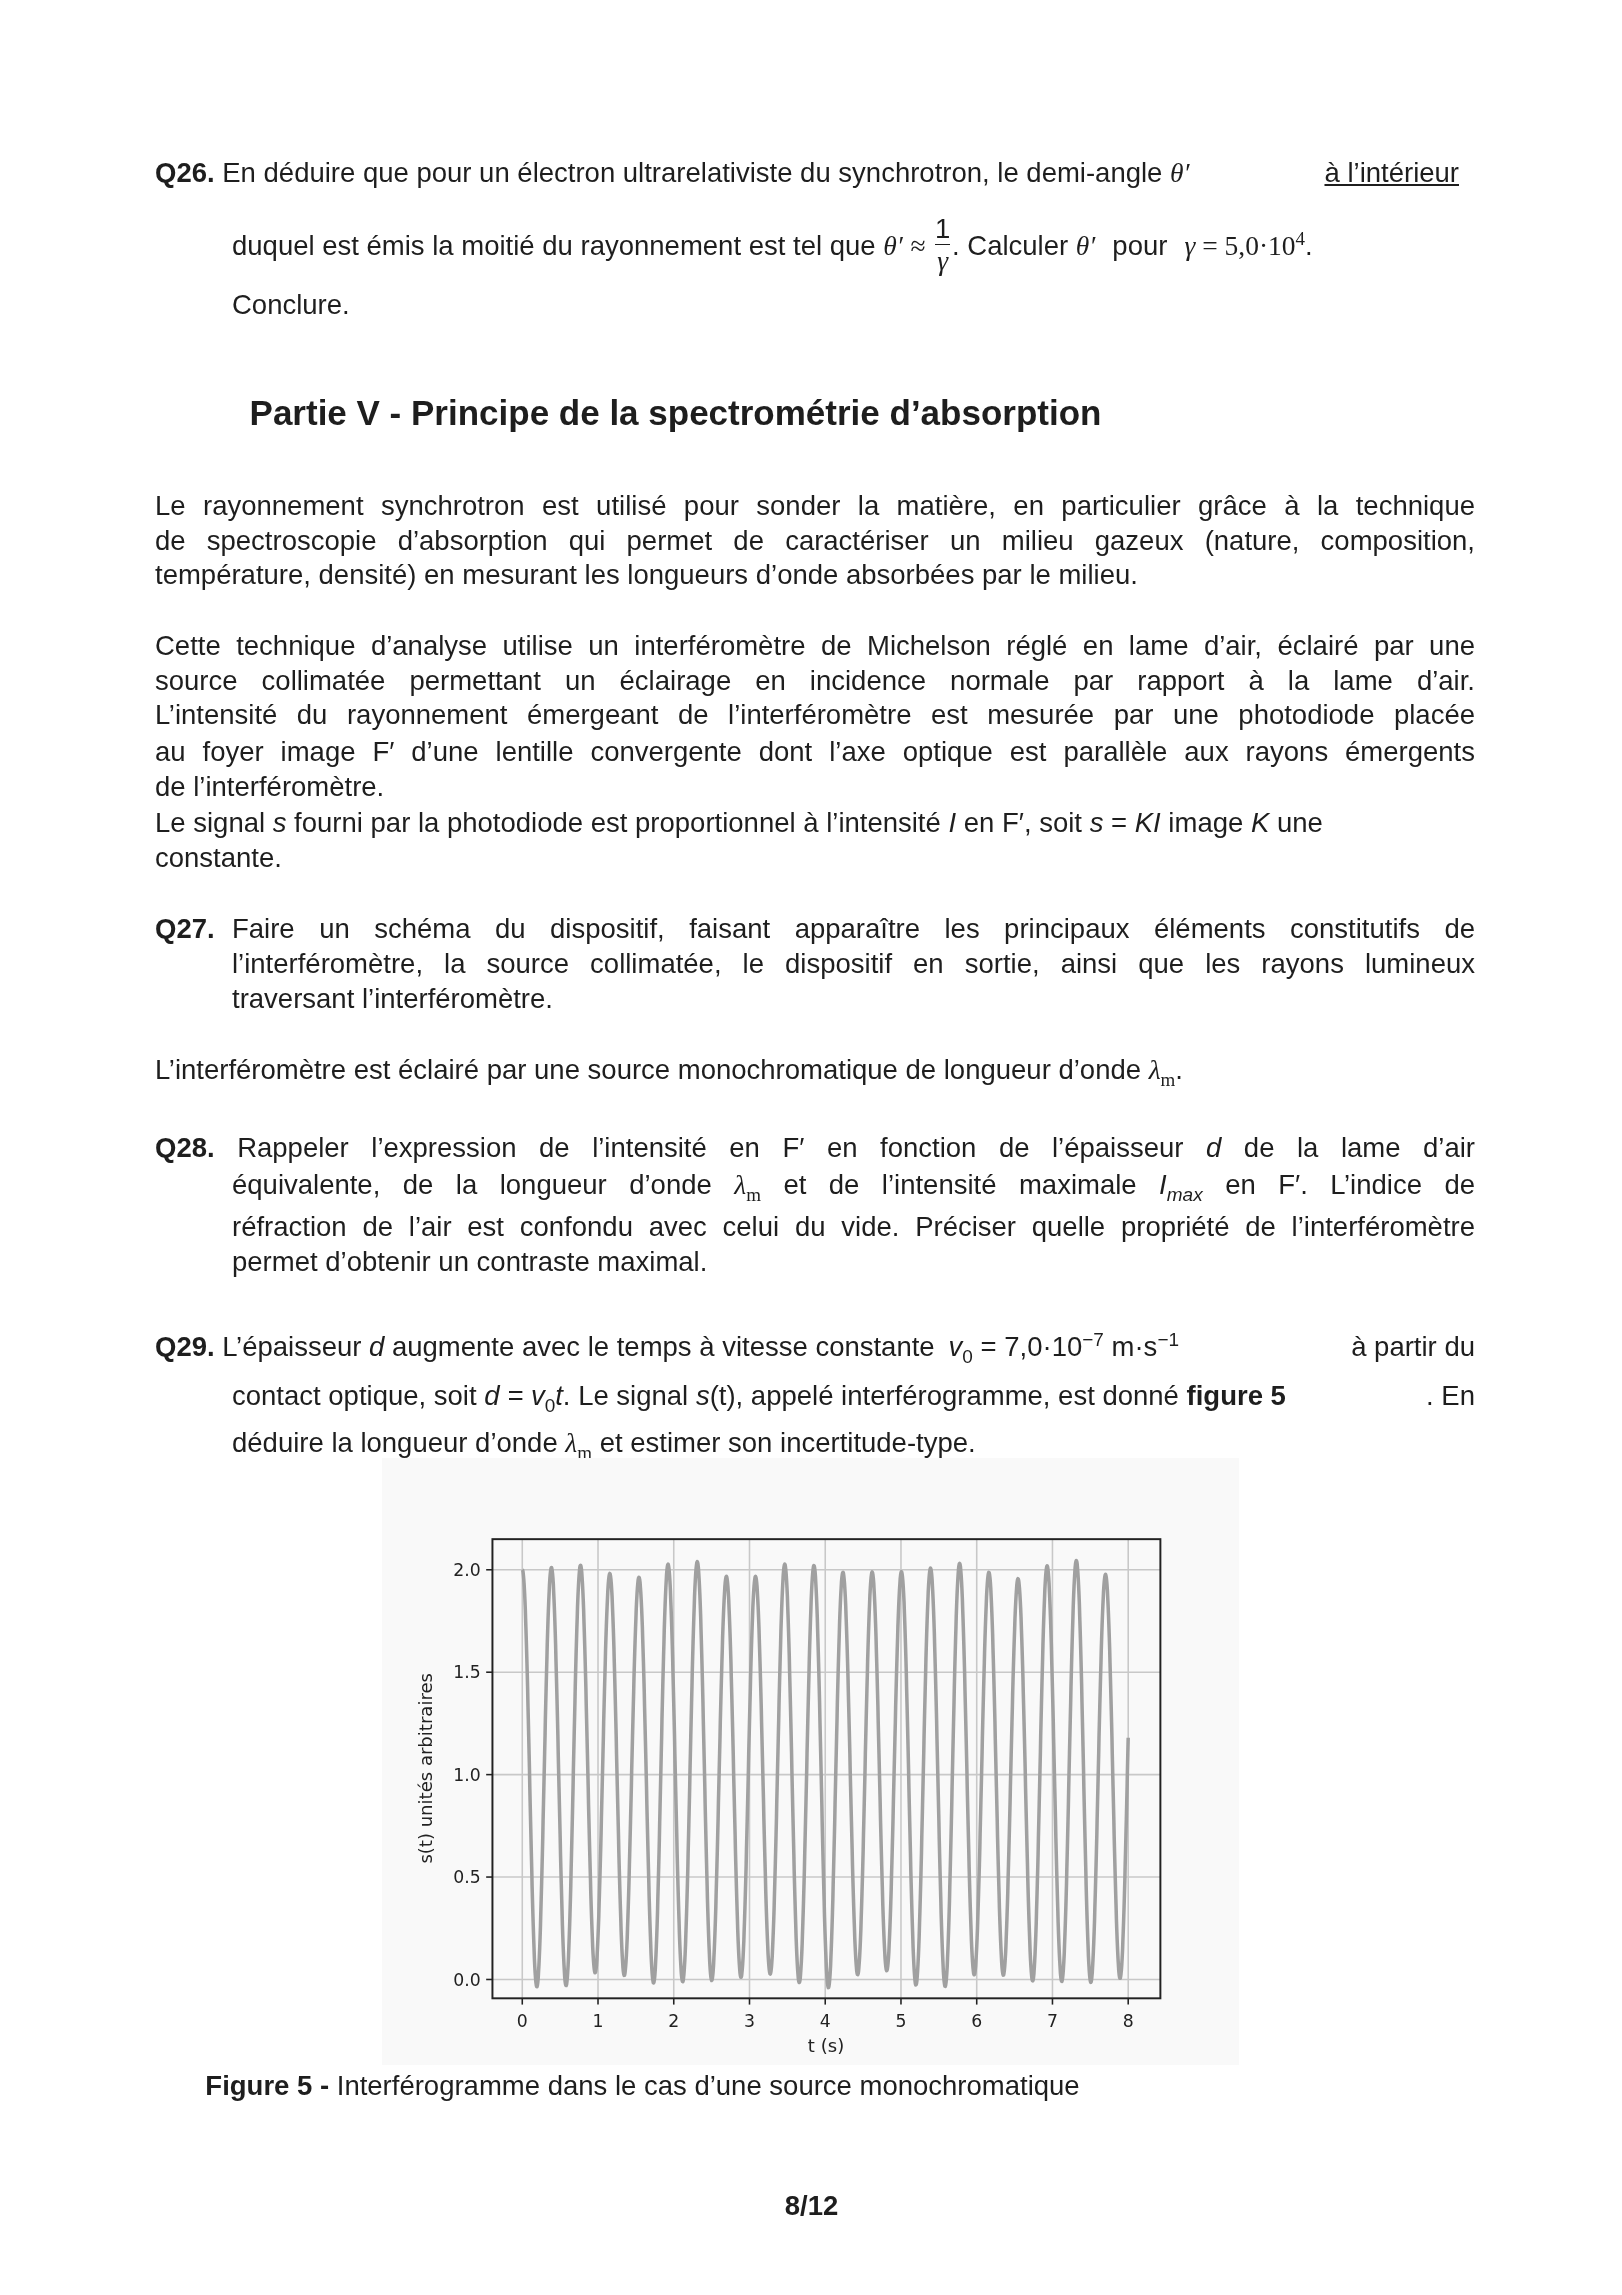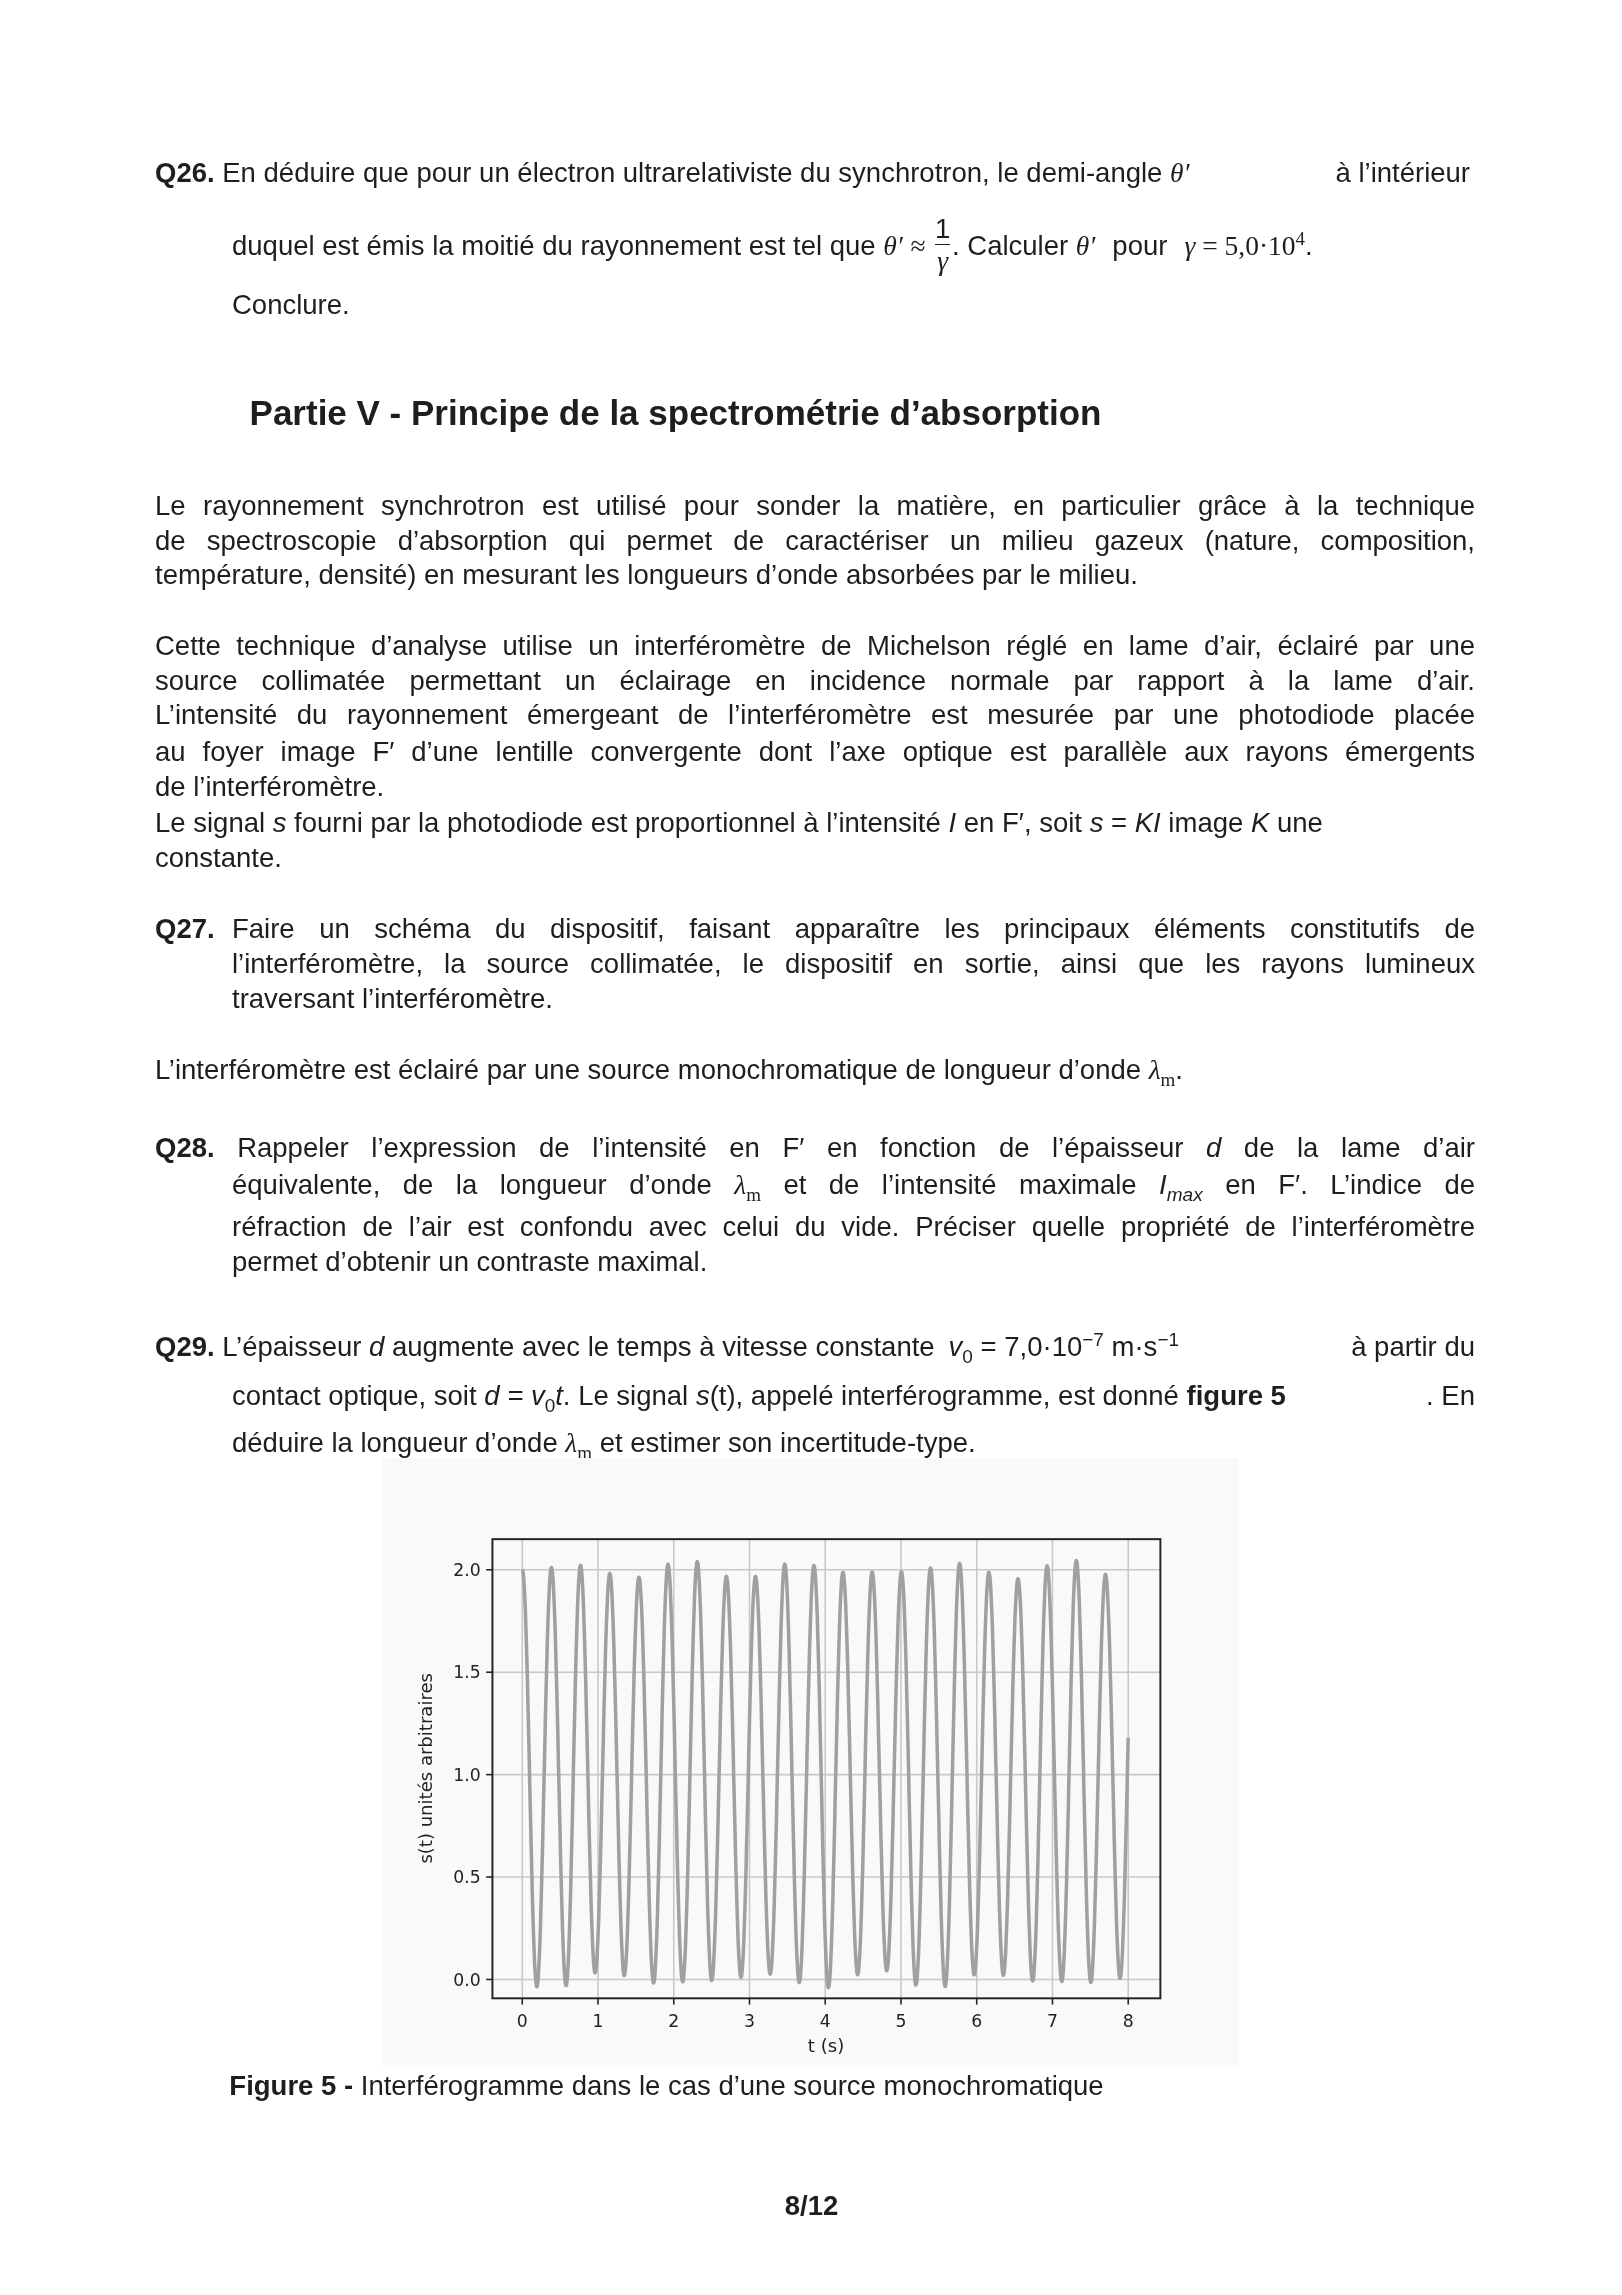--- a/index.html
+++ b/index.html
@@ -12,31 +12,31 @@
   .math { font-family: "Liberation Serif", serif; font-style: italic; }
   .mathn { font-family: "Liberation Serif", serif; }
   sub, sup { font-size: 19px; line-height: 0; }
   .title { position: absolute; left: 0; width: 1351px; text-align: center; font-weight: bold; font-size: 35px; top: 393px; }
   .frac { display: inline-block; vertical-align: middle; text-align: center; line-height: 1; margin: 0 1.6px; }
   .frac .num { display: block; font-family: "Liberation Sans", sans-serif; font-size: 27.5px; }
   .frac .bar { display: block; border-top: 1.6px solid #1e1e1e; width: 15.7px; margin: 1.6px auto; }
   .frac .den { display: block; font-family: "Liberation Serif", serif; font-style: italic; font-size: 27.5px; }
   .fig-bg { position: absolute; left: 382px; top: 1458px; width: 857px; height: 607px; background: #f9f9f9; }
   svg text { font-family: "DejaVu Sans", sans-serif; }
-  .caption { position: absolute; top: 2070px; left: 0; width: 1285px; text-align: center; font-size: 27.5px; padding-left: 24px; }
+  .caption { position: absolute; top: 2070px; left: 0; width: 1285px; text-align: center; font-size: 27.5px; }
   .pagenum { position: absolute; top: 2190px; left: 0; width: 1623px; text-align: center; font-weight: bold; font-size: 27.5px; }
 </style>
 </head>
 <body>
 
 <div class="line" style="left:155px; top:155px; width:1320px;">
   <span class="qlabel">Q26.</span>
   <span>En déduire que pour un électron ultrarelativiste du synchrotron, le demi-angle</span>
   <span class="math">θ′</span>
-  <span style="position:absolute; right:5px;">à l’intérieur</span>
+  <span style="position:absolute; right:16px;text-decoration:underline;">à l’intérieur</span>
 </div>
 <div class="line" style="left:232px; top:220px;">
   <span>duquel est émis la moitié du rayonnement est tel que</span>
   <span class="math">θ′</span>
   <span class="mathn">≈</span>
   <span class="frac" style="margin-top:-4.7px;">
     <span class="num">1</span>
     <span class="bar"></span>
     <span class="den">γ</span>
   </span><span>. Calculer</span>

